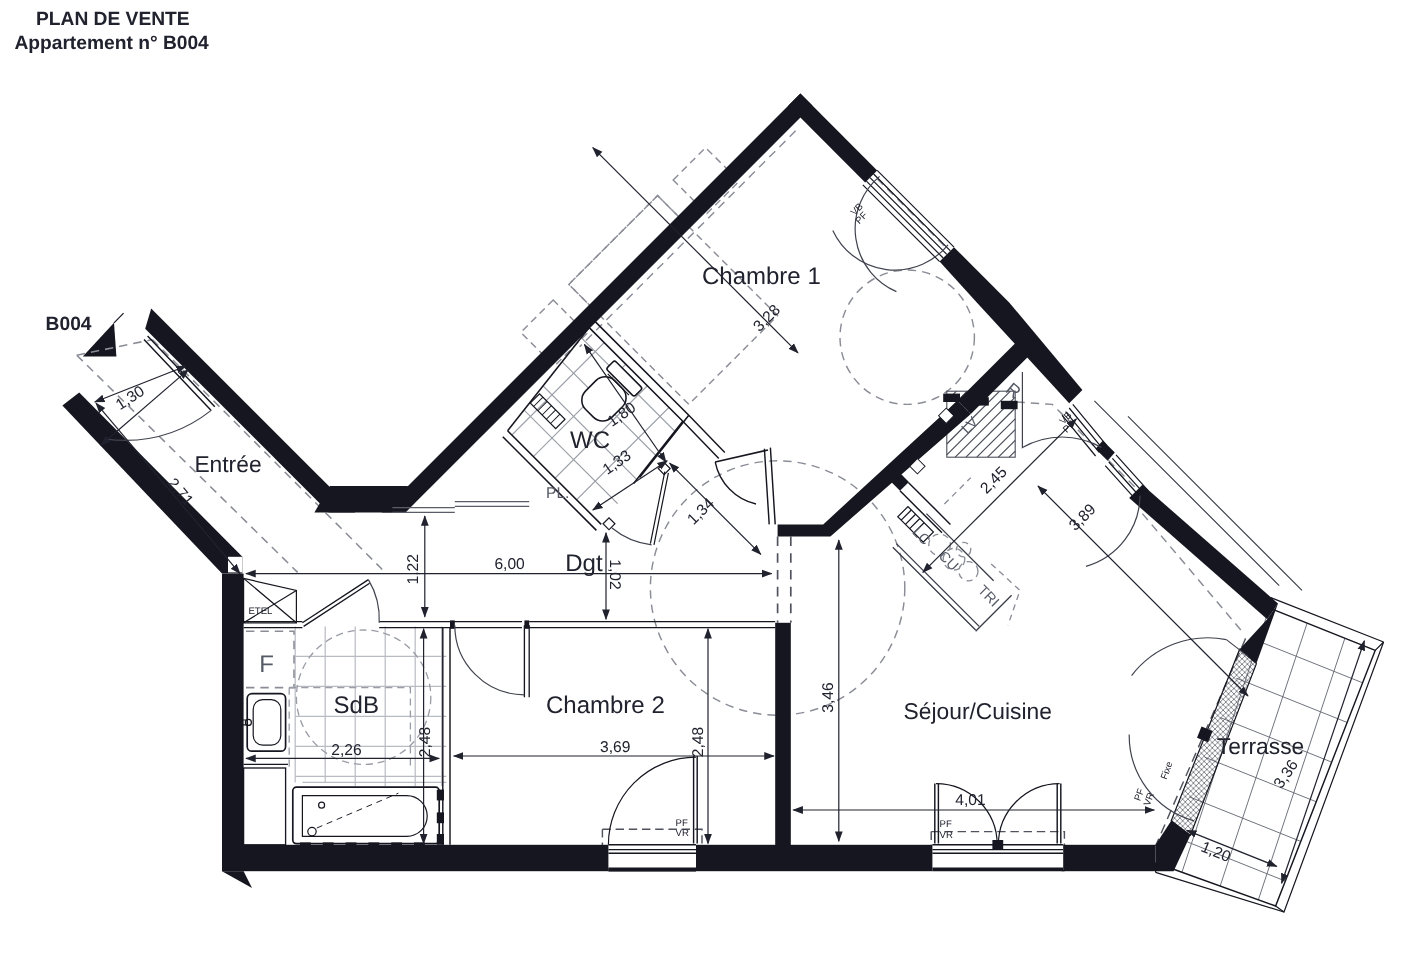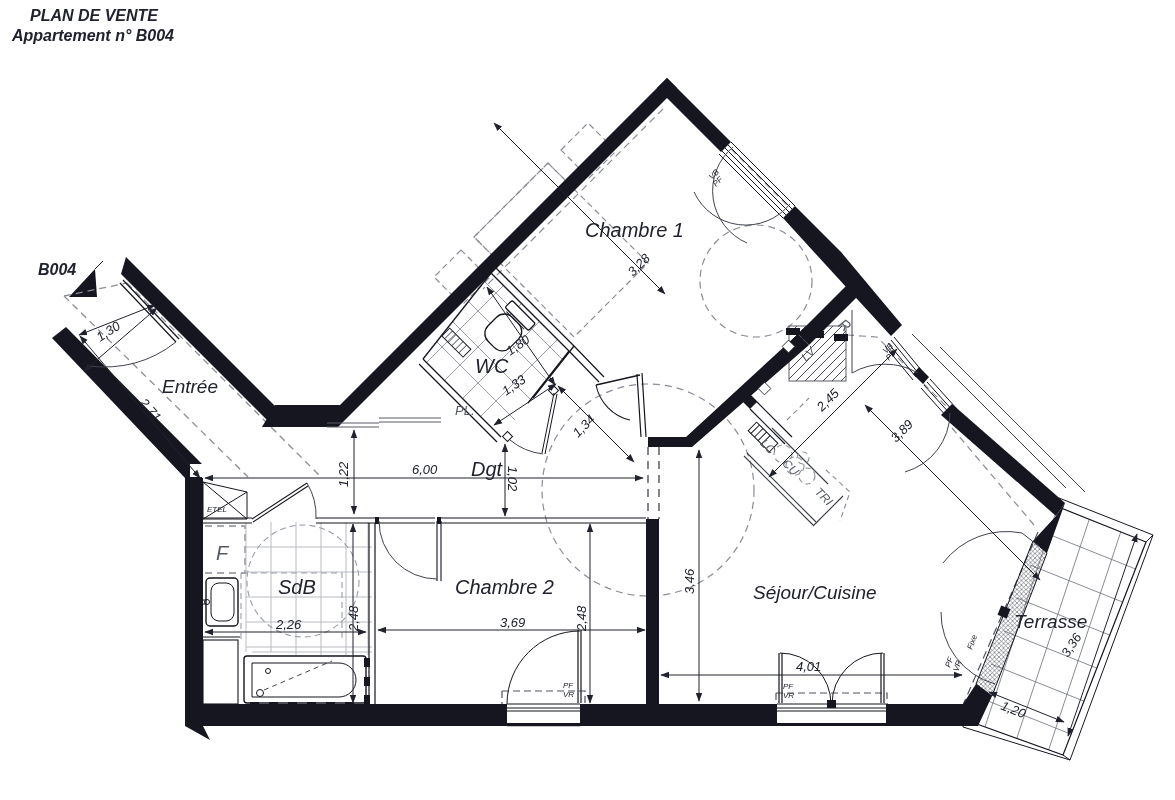--- a/index.html
+++ b/index.html
@@ -1,17 +1,17 @@
 <!DOCTYPE html>
 <html><head>
 <meta charset="utf-8">
 <style>
 html,body{margin:0;padding:0;background:#ffffff;}
 #page{width:1175px;height:800px;position:relative;overflow:hidden;background:#ffffff;
- font-family:"Liberation Sans",sans-serif;font-style:italic;}
+ font-family:"Liberation Sans",sans-serif;}
 svg{position:absolute;top:0;left:0;}
 .rm{font-size:20px;fill:#20222e;}
 .rm2{font-size:19px;fill:#20222e;}
 .dim{font-size:13px;fill:#20222e;}
 .sm{font-size:8px;fill:#20222e;}
 .gry{fill:#555a66;}
 </style>
 </head>
 <body>
 <div id="page">

